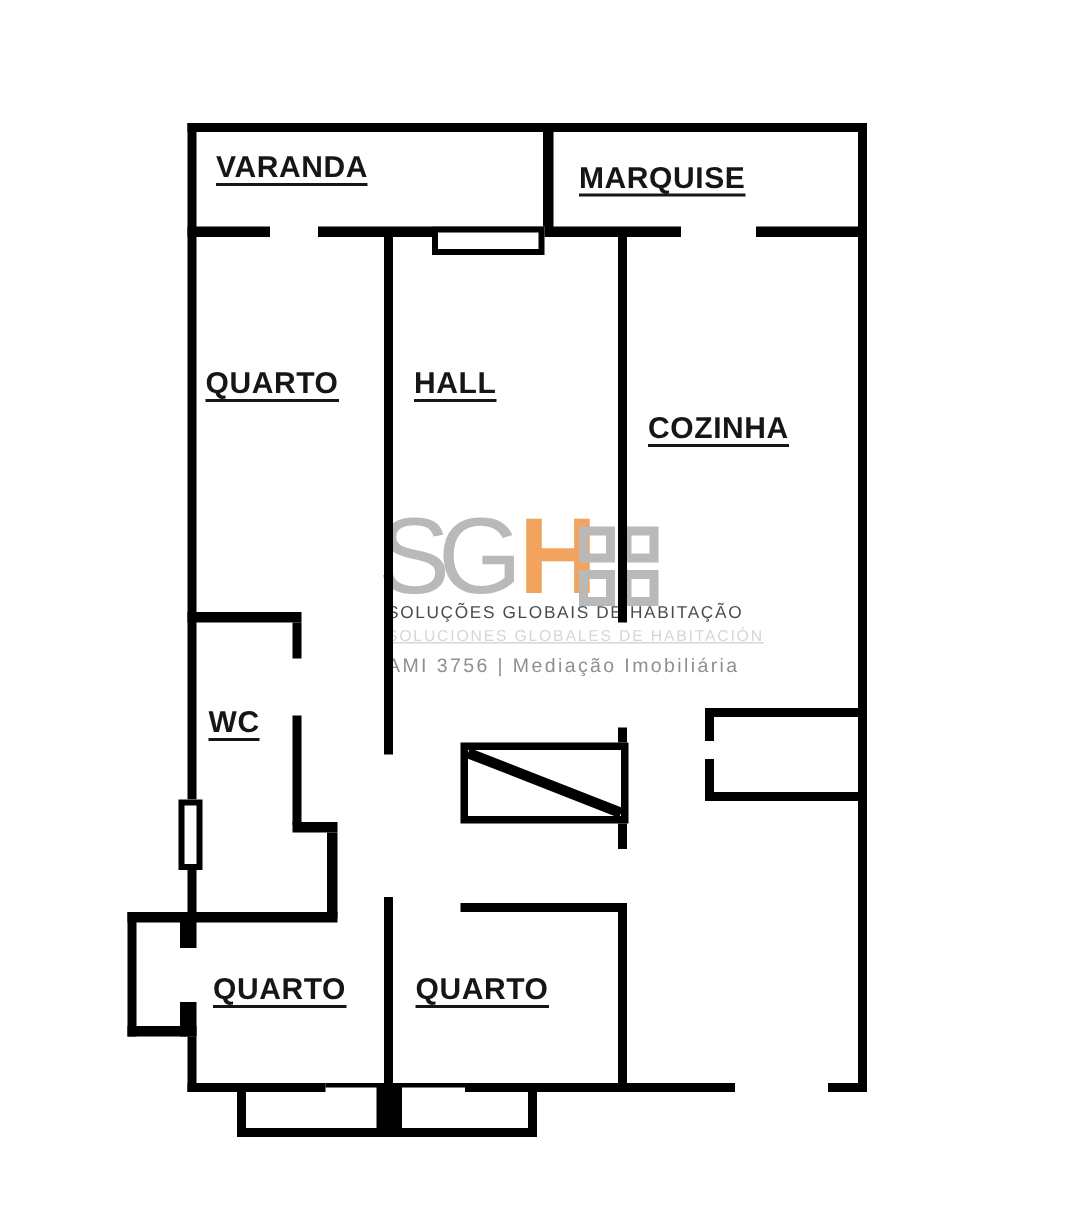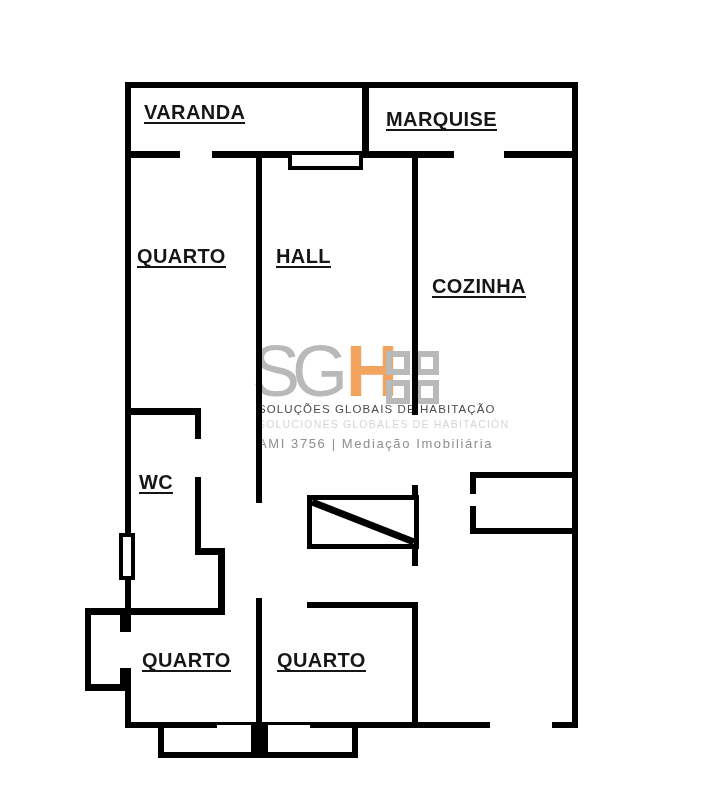--- a/index.html
+++ b/index.html
@@ -79,21 +79,21 @@
     background:transparent;
   }
   .logo-tagline{
     position:absolute;left:258px;top:403px;
     font-size:11.5px;letter-spacing:1.1px;
     color:#4c4c4c;white-space:nowrap;z-index:1;
   }
   .logo-tagline-shadow{
     position:absolute;left:258px;top:418px;
     font-size:10.5px;letter-spacing:1.2px;
-    color:#d6d6d6;white-space:nowrap;z-index:1;
+    color:#d6d6d6;white-space:nowrap;z-index:1;text-decoration:underline;
   }
   .logo-license{
     position:absolute;left:258px;top:436px;
     font-size:13px;letter-spacing:1.6px;
     color:#8f8f8f;white-space:nowrap;z-index:1;
   }
 </style>
 </head>
 <body>
 

